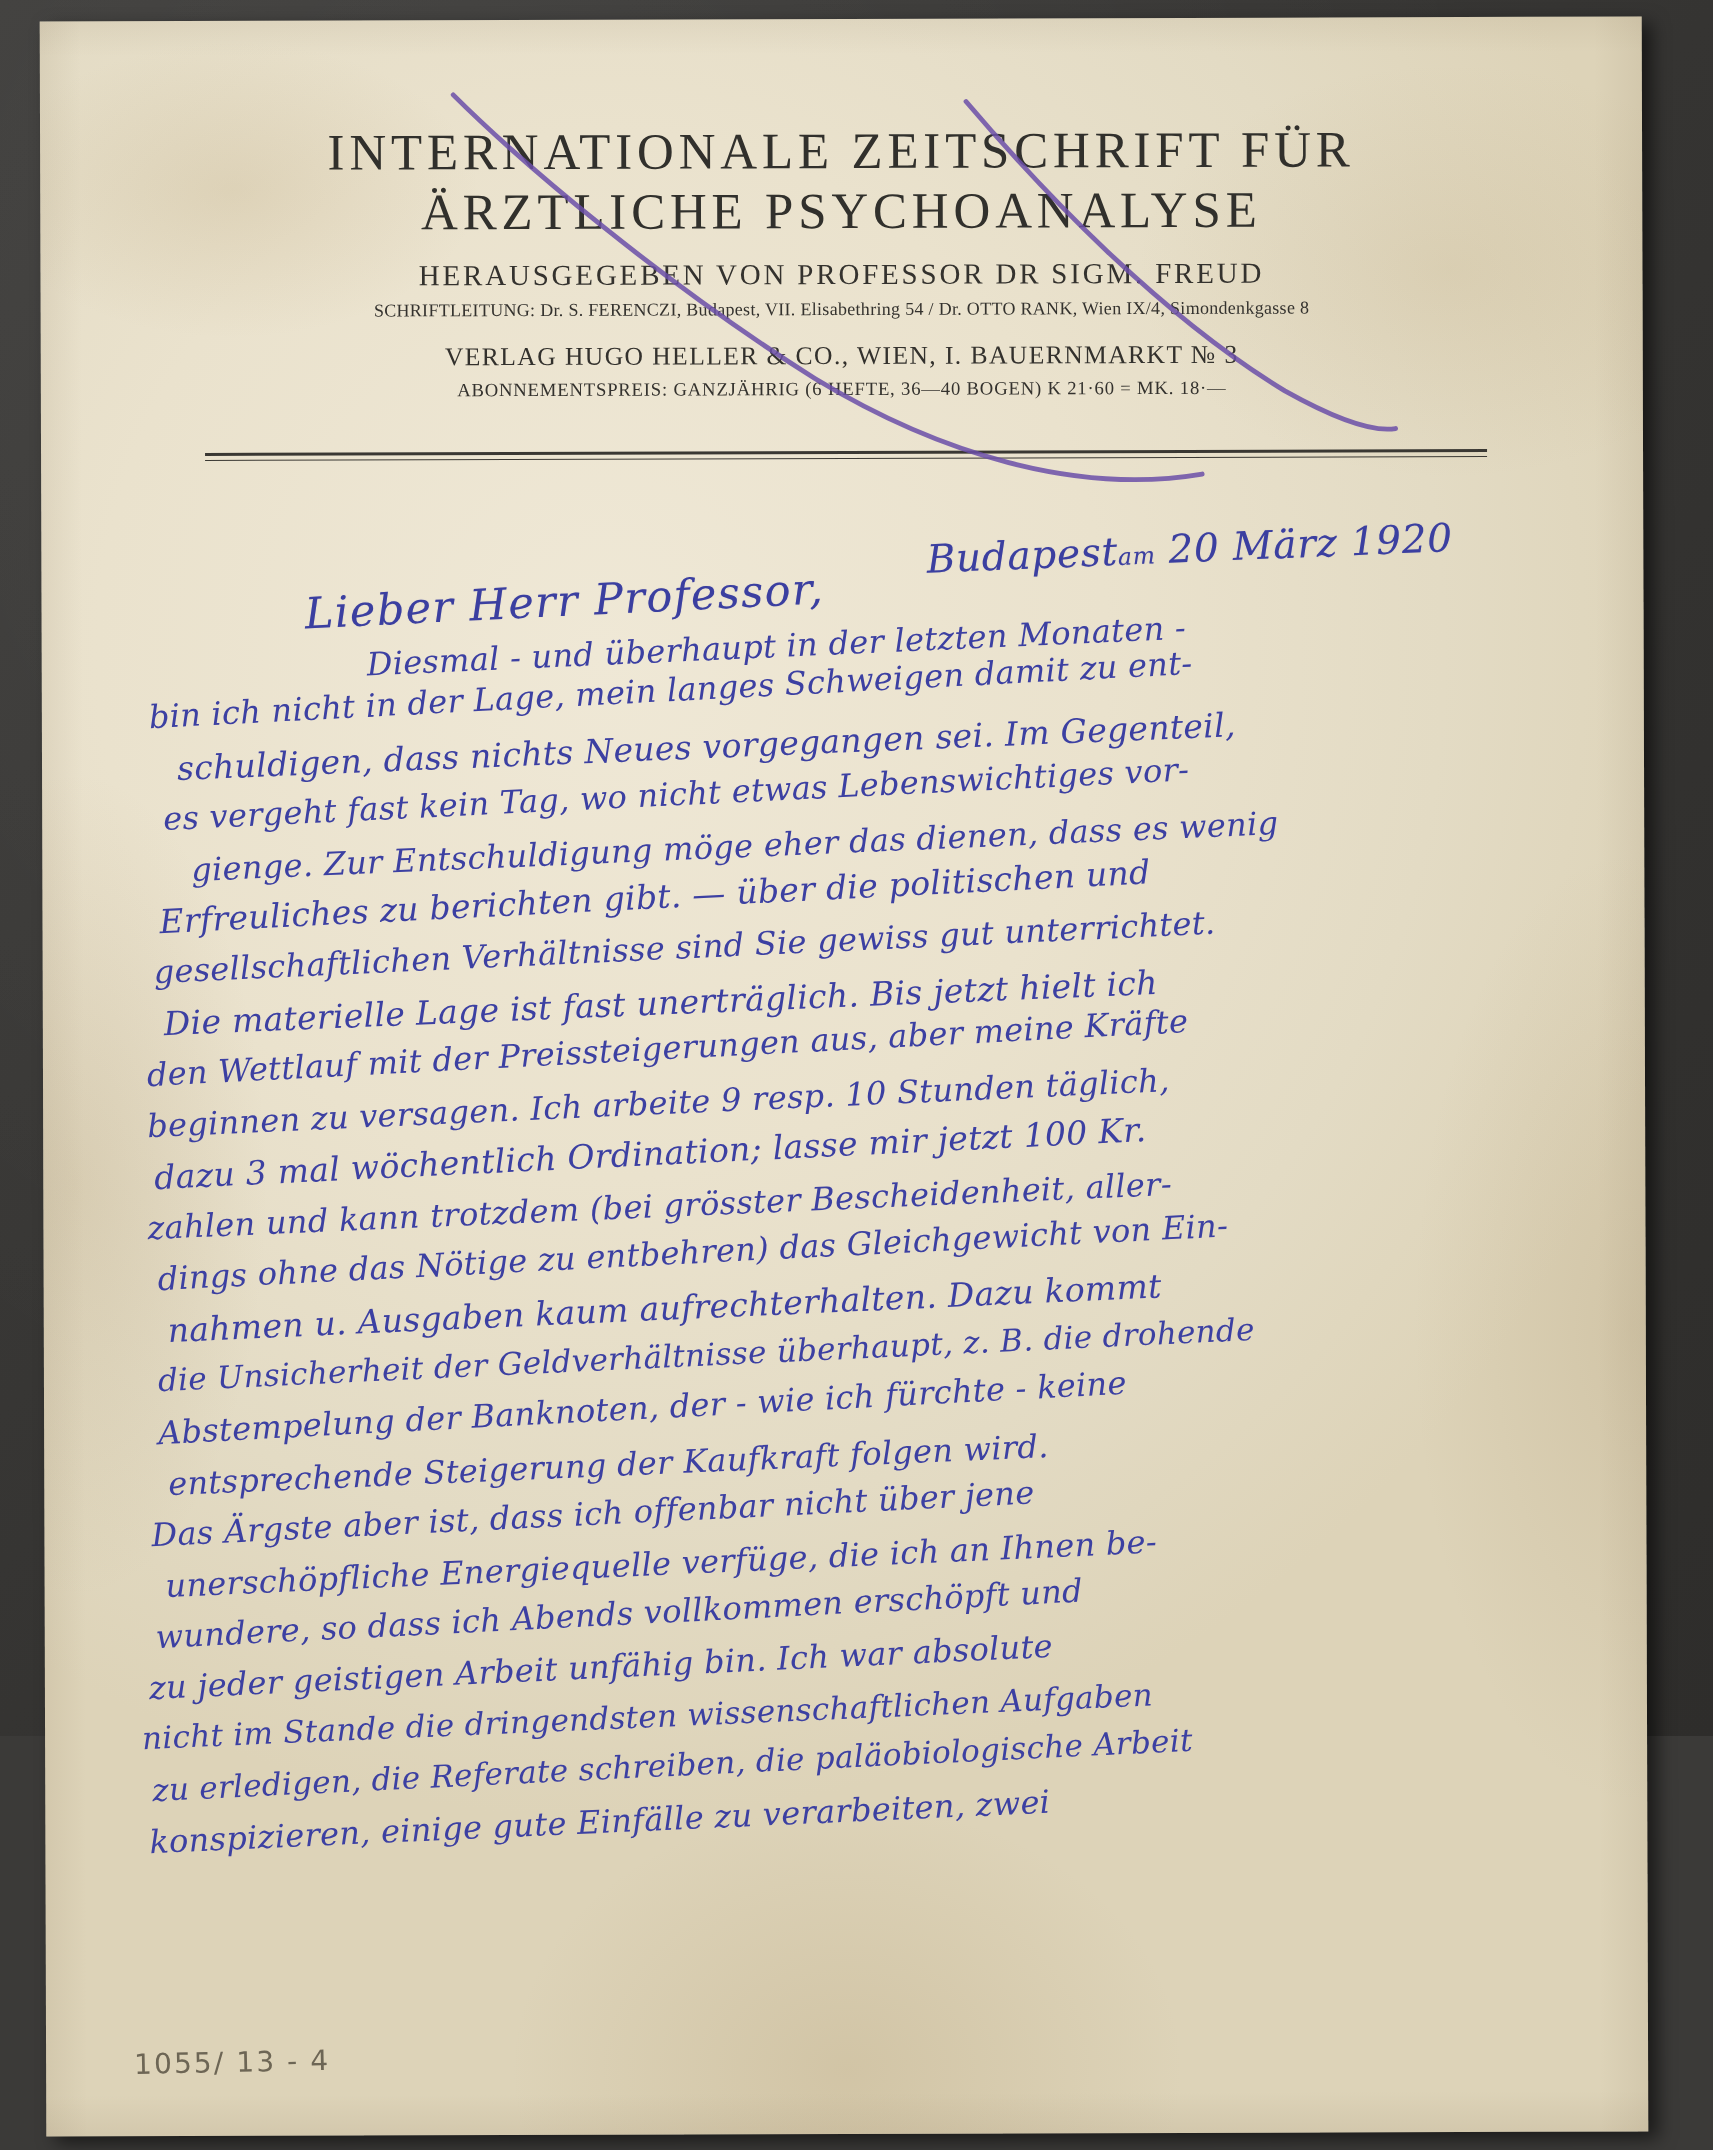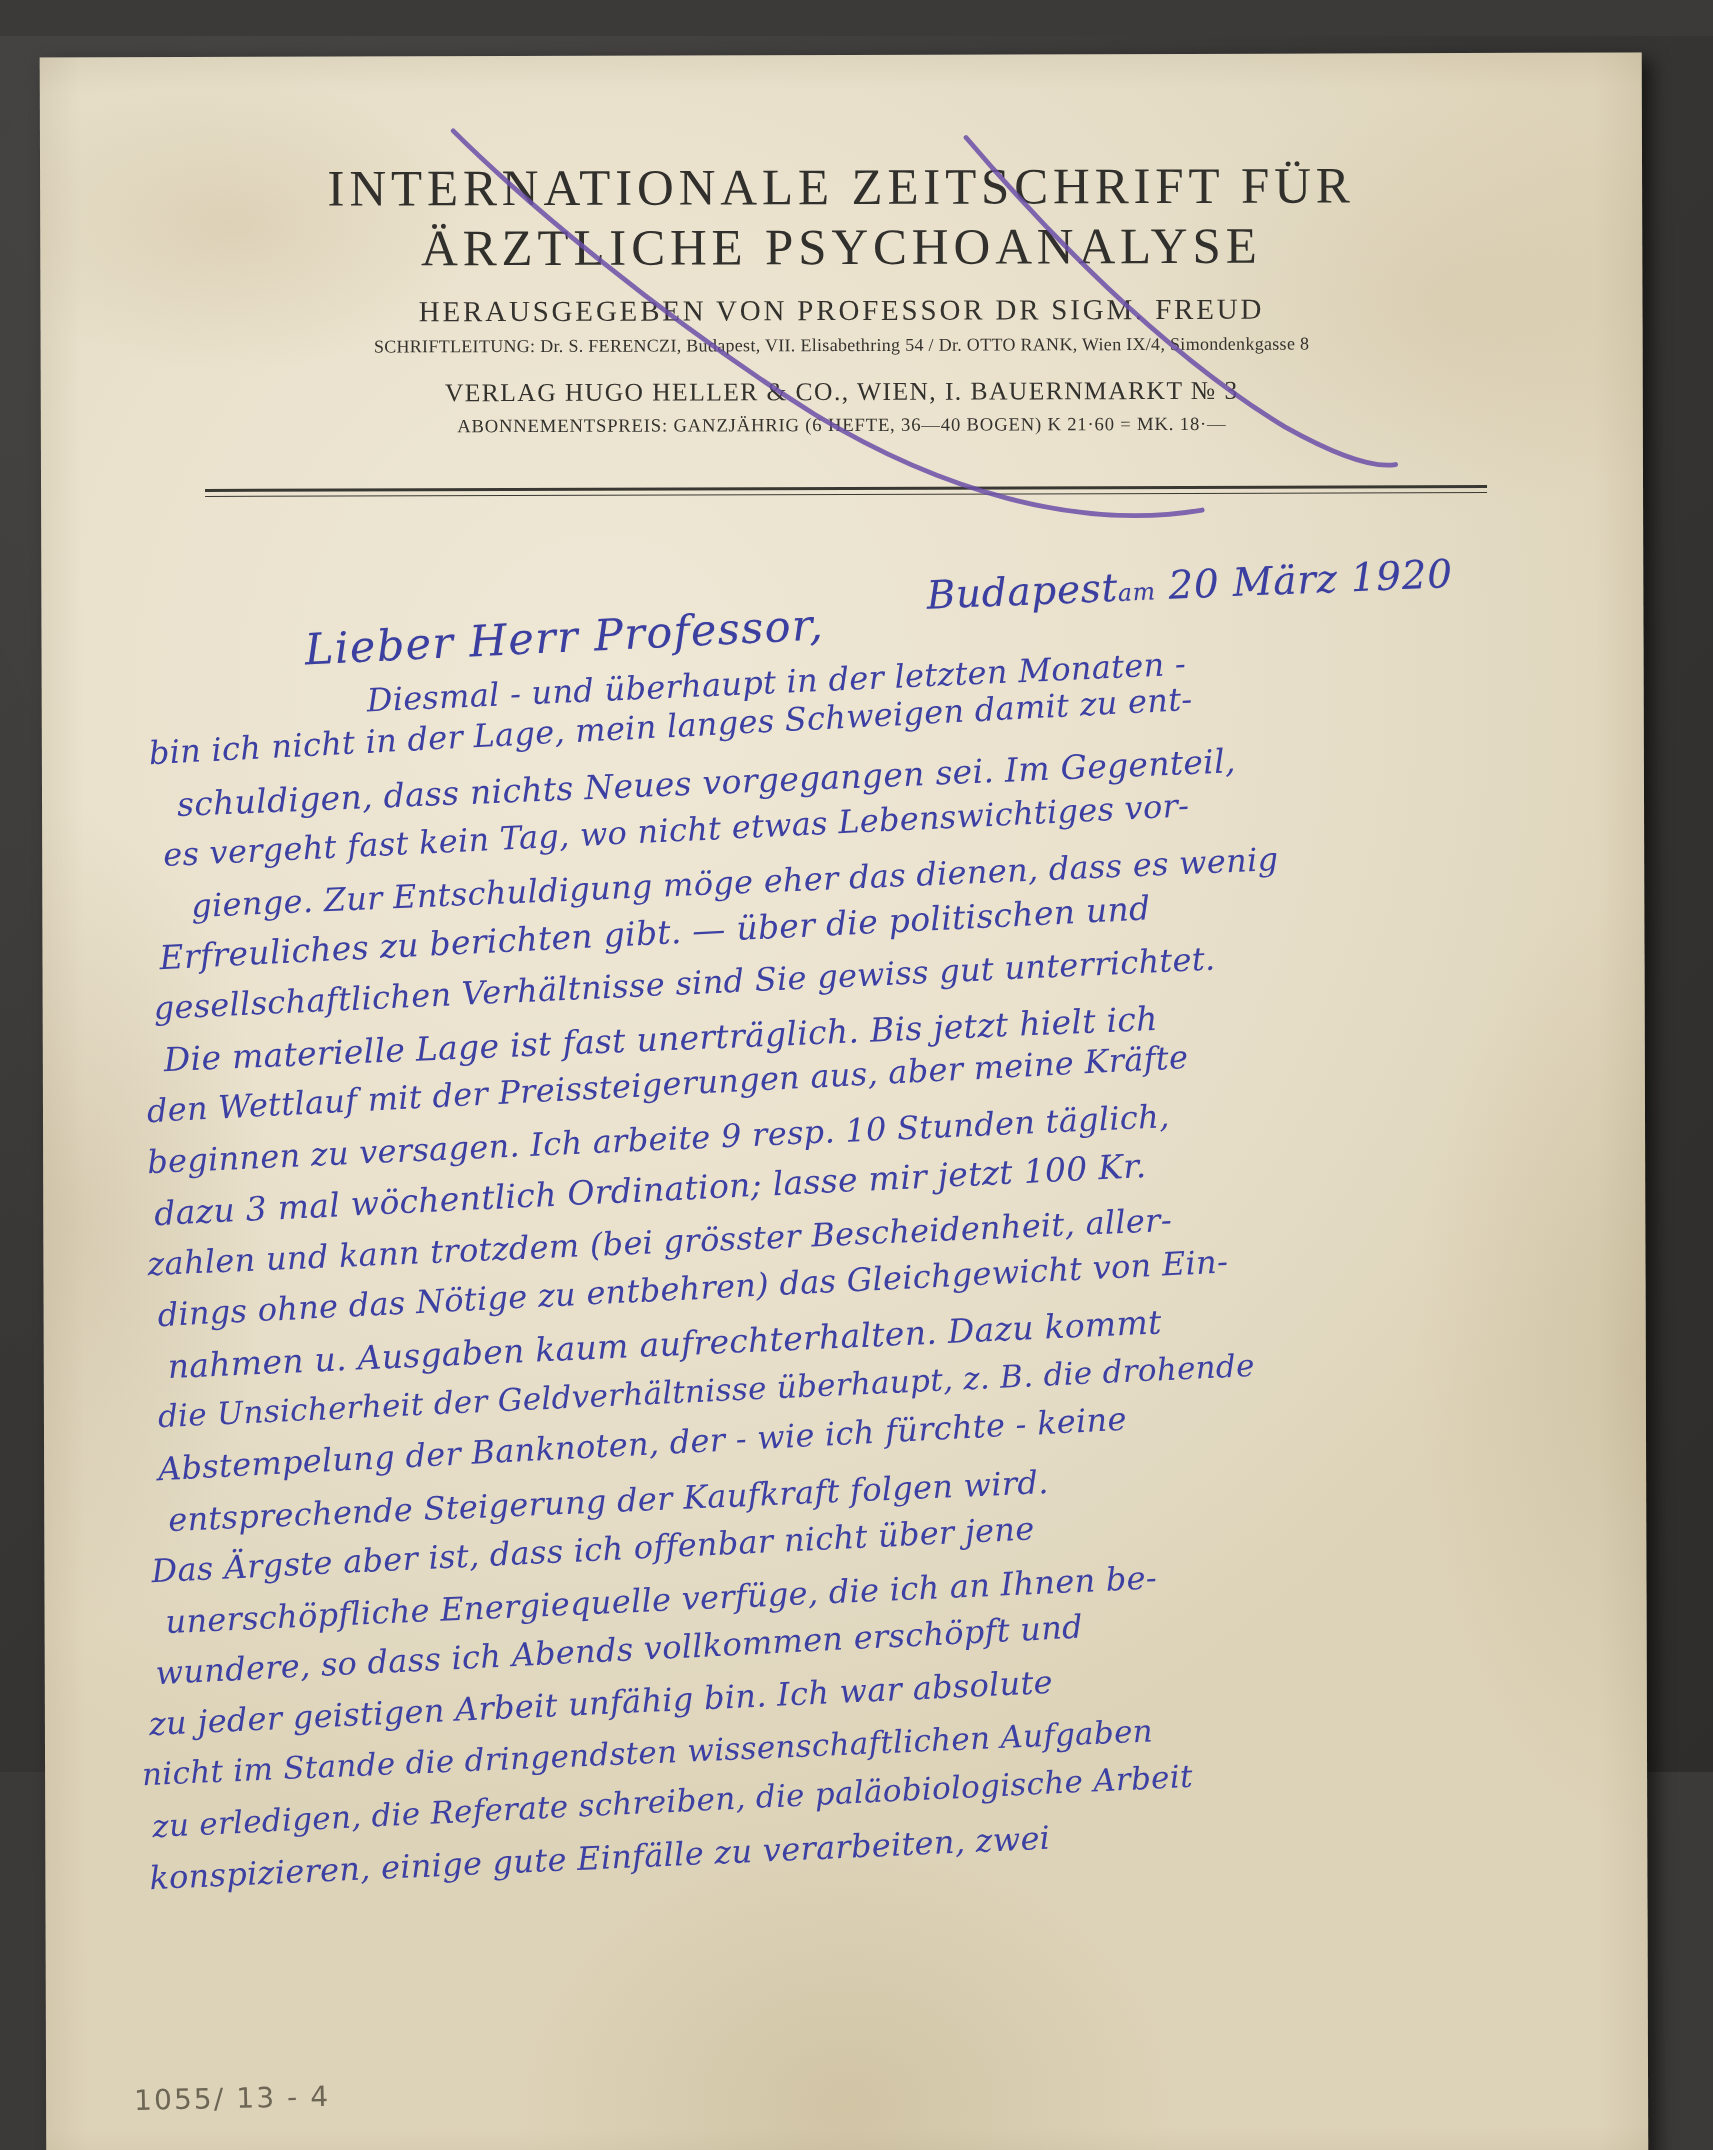--- a/index.html
+++ b/index.html
@@ -15,21 +15,20 @@
   }
 
   #page {
     position: absolute;
     left: 0; top: 0;
     width: 1714px;
     height: 1736px;
     background:
       radial-gradient(ellipse at 30% 20%, rgba(255,255,255,0.05), rgba(0,0,0,0) 60%),
       linear-gradient(135deg, #403f3d 0%, #353432 50%, #2e2d2b 100%);
-    margin-top: 36px;
   }
 
   
   #sheet {
     position: absolute;
     left: 43px;
     top: 19.4px;
     width: 1602px;
     height: 2115px;
     background:

